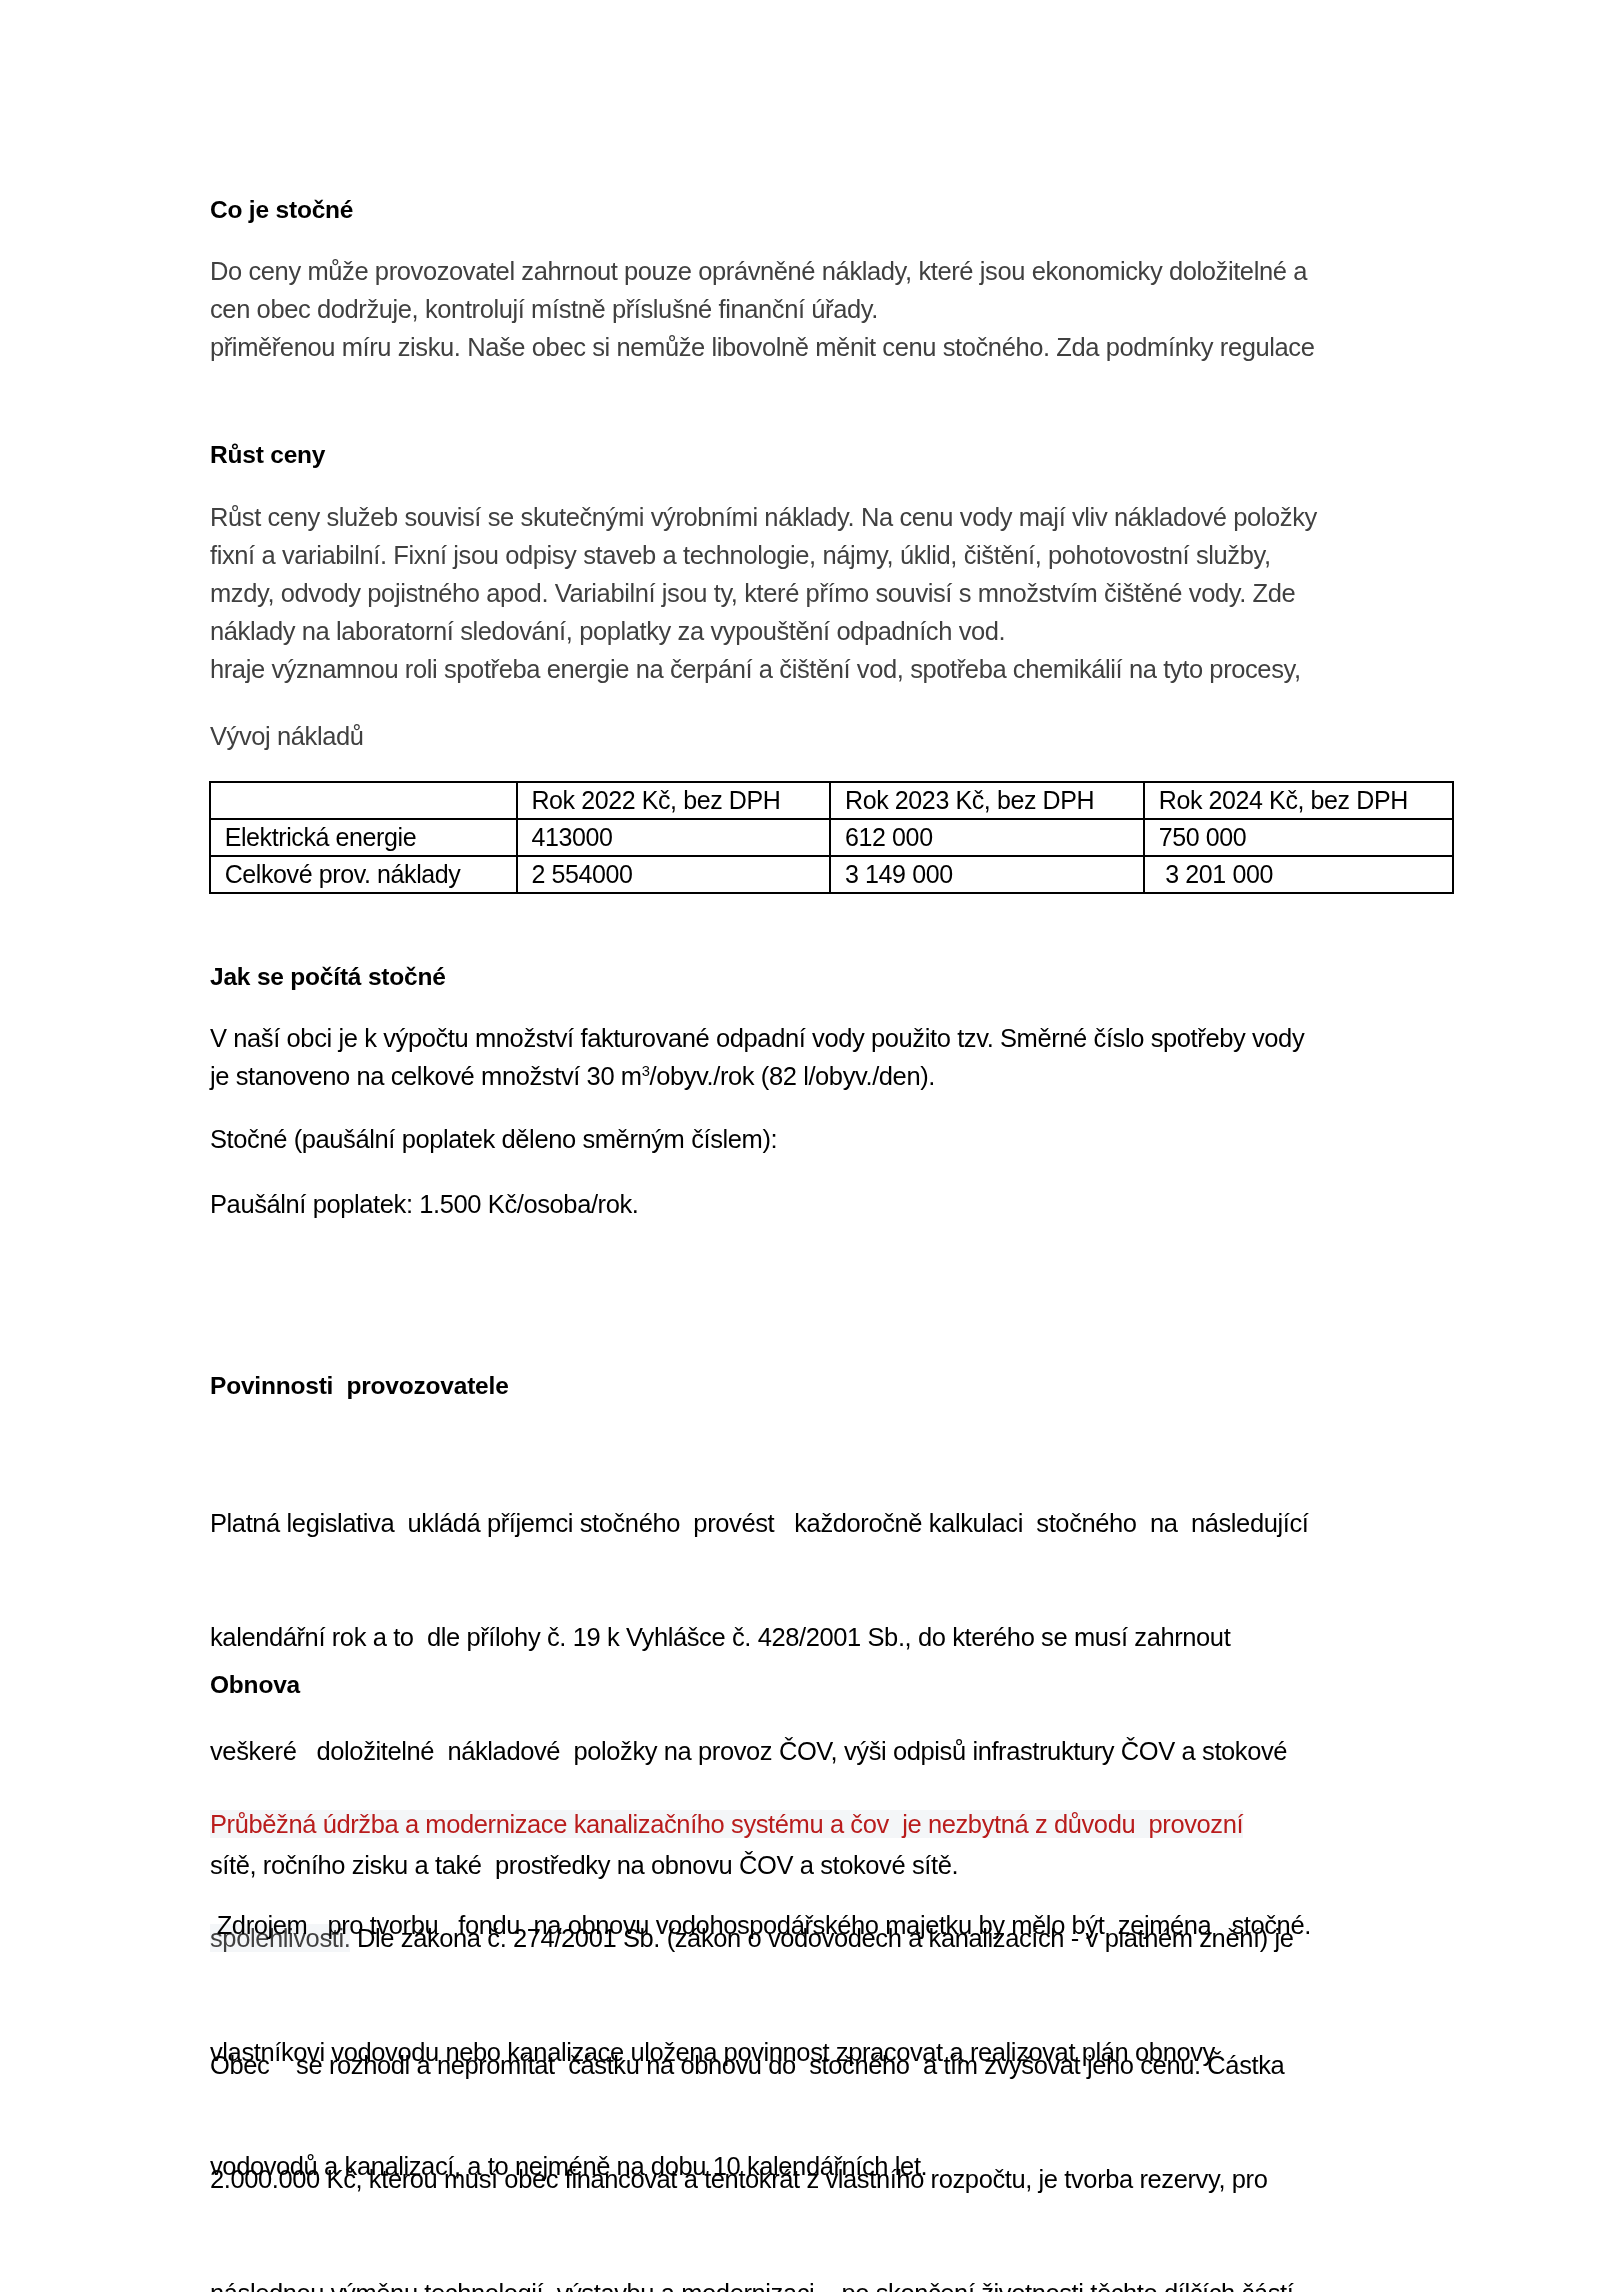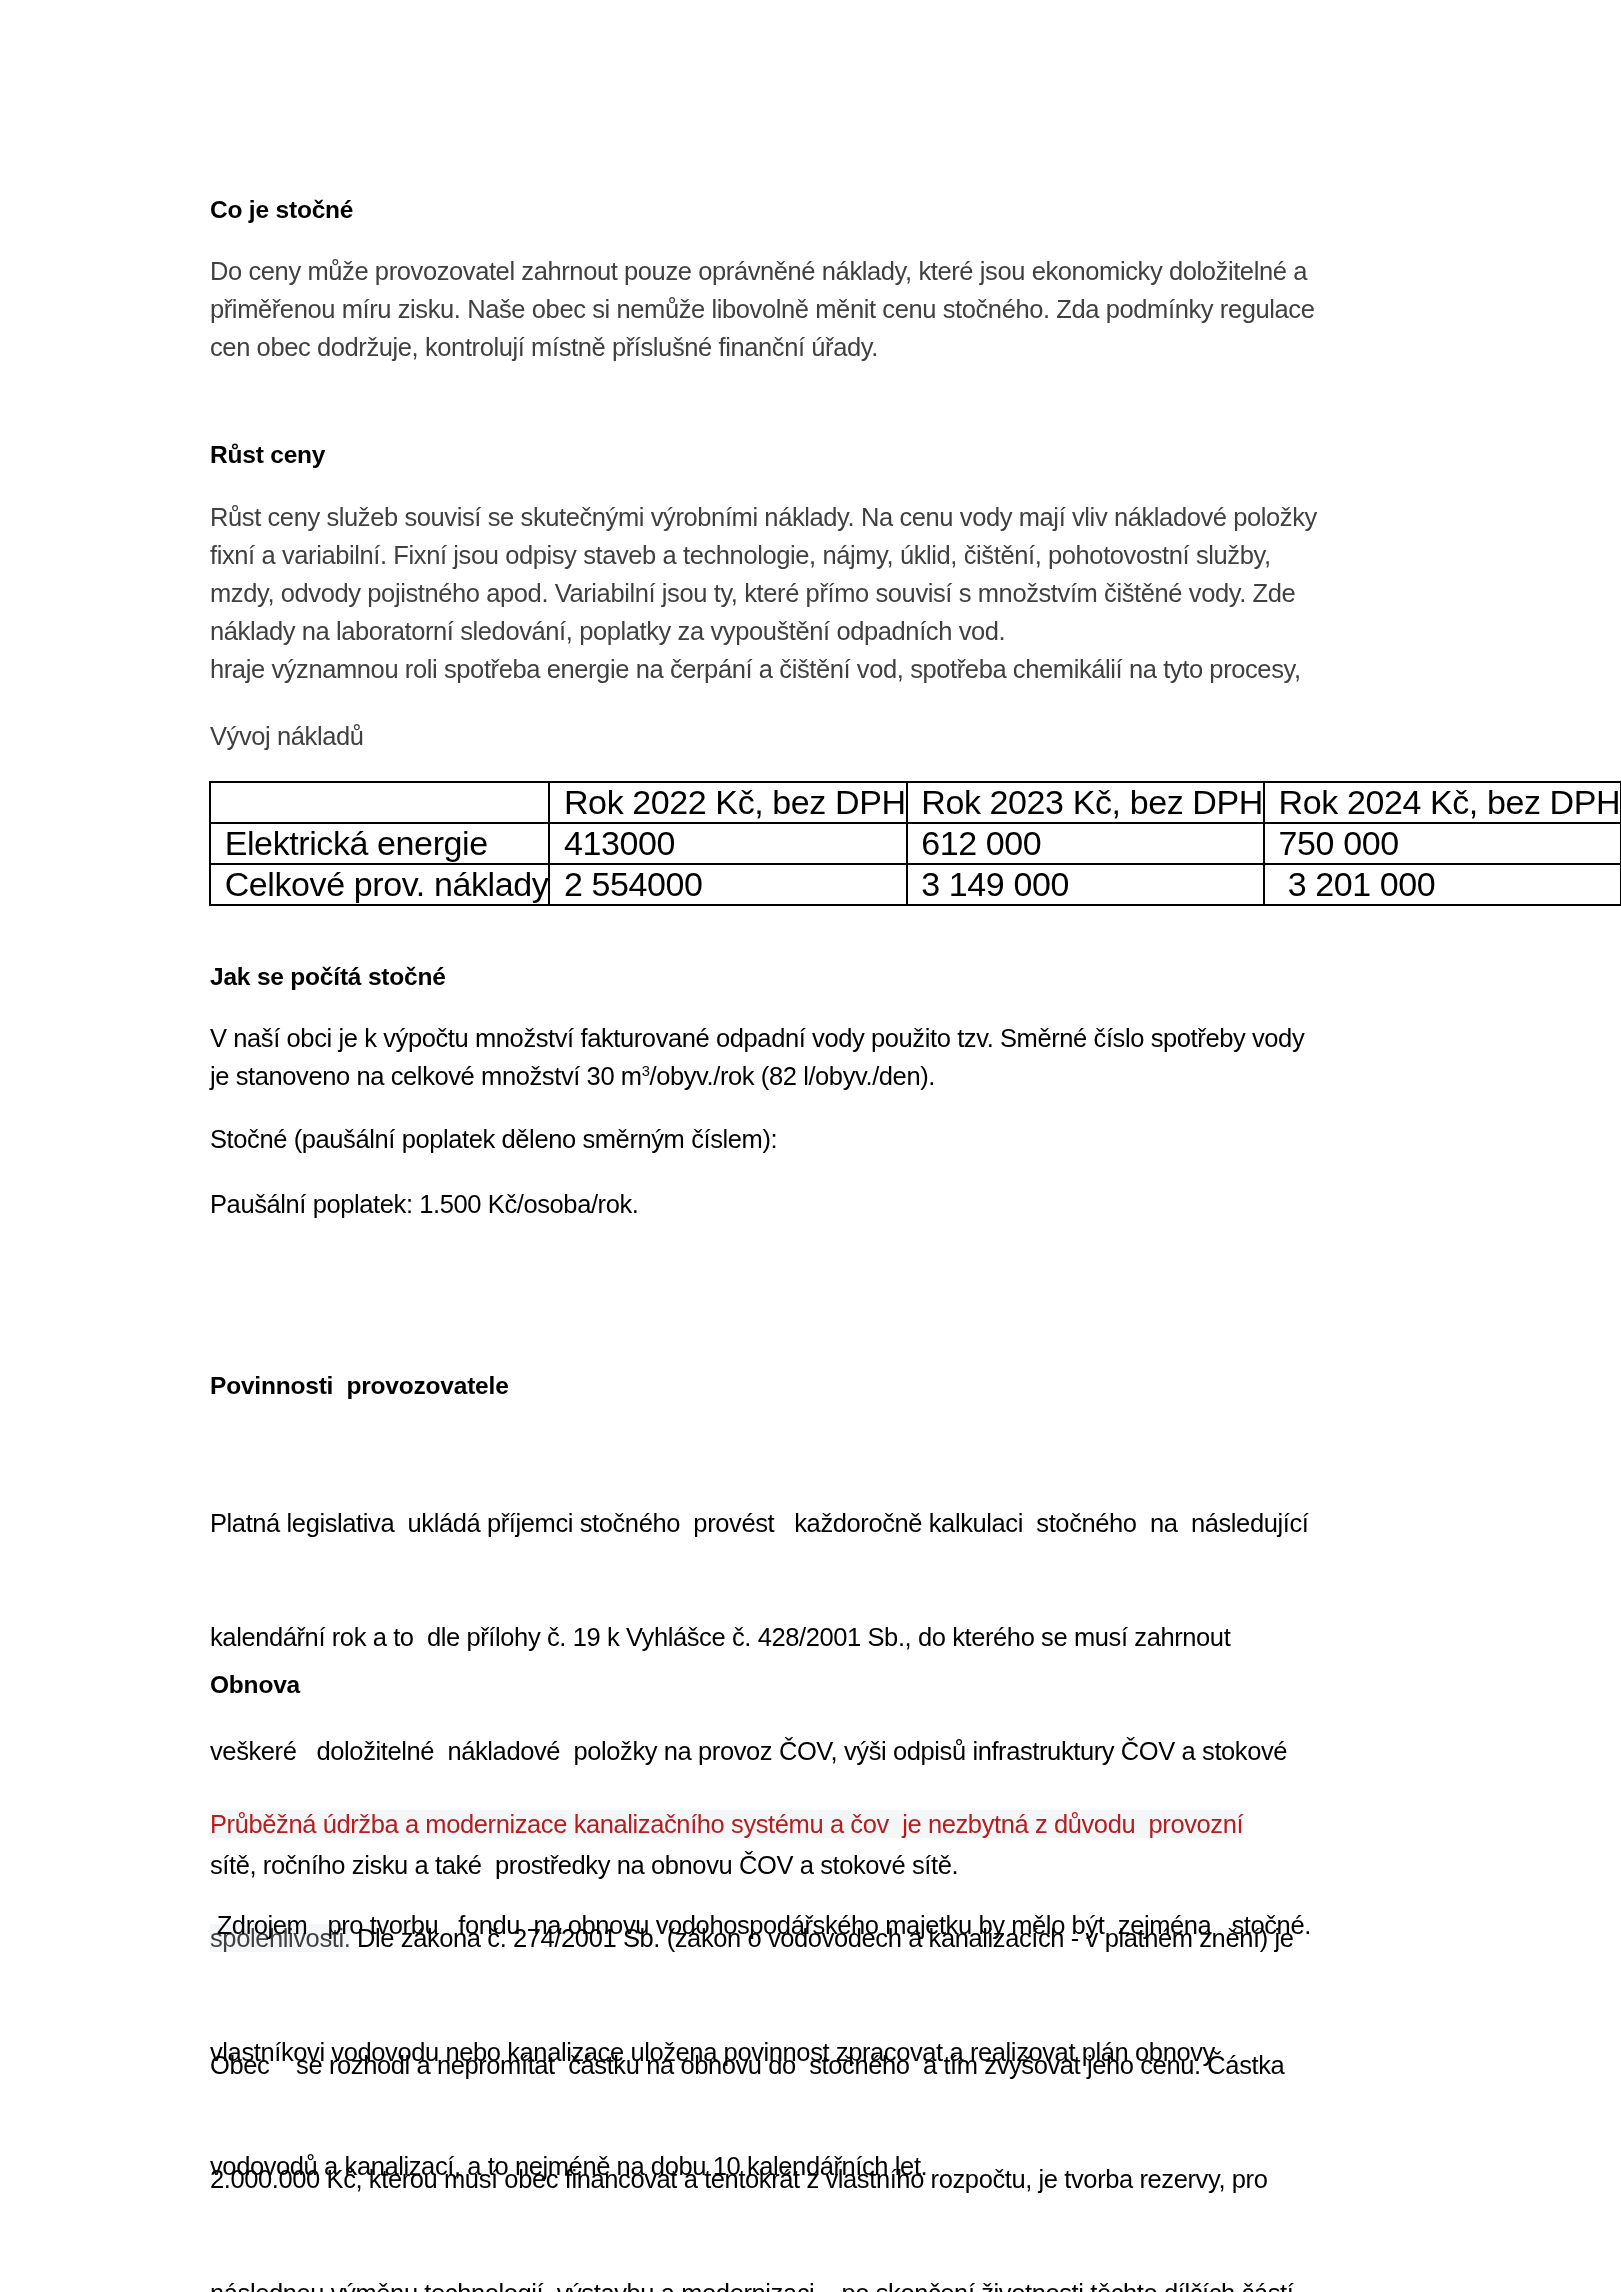--- a/index.html
+++ b/index.html
@@ -8,36 +8,36 @@
   .page { position: absolute; left: 16px; top: 0; width: 1621px; height: 1975px; }
   h2 { margin: 0; font-size: 24.5px; font-weight: bold; color: #000; position: absolute; left: 194px; letter-spacing: -0.2px; }
   .p { position: absolute; left: 194px; font-size: 25.5px; line-height: 38px; white-space: nowrap; letter-spacing: -0.4px; }
   .gray { color: #404040; }
   .black { color: #000; }
   .line { display: block; height: 38px; }
   .hl { background: #f4f6f8; }
   sup { font-size: 14.7px; line-height: 0; vertical-align: super; }
 
   table.costs { position: absolute; left: 193px; top: 781px; width: 1245px; border-collapse: collapse;
-                font-size: 34px; letter-spacing: -0.4px; }
+                font-size: 25px; letter-spacing: -0.4px; }
   table.costs td { border: 2px solid #000; height: 35px; padding: 0 0 0 13.7px; vertical-align: middle; white-space: nowrap; }
   table.costs td.c0 { width: 291px; }
   table.costs td.c1 { width: 298px; }
   table.costs td.c2 { width: 298px; }
 </style>
 </head>
 <body>
 
 <div class="page">
 
   <h2 style="top:196px">Co je stočné</h2>
   <div class="p gray" style="top:252px">
     <span class="line">Do ceny může provozovatel zahrnout  pouze oprávněné náklady, které jsou ekonomicky doložitelné a</span>
+    <span class="line">cen obec dodržuje, kontrolují místně příslušné finanční úřady.</span>
     <span class="line">přiměřenou míru zisku. Naše obec si nemůže libovolně měnit cenu stočného. Zda podmínky regulace</span>
-    <span class="line">cen obec dodržuje, kontrolují místně příslušné finanční úřady.</span>
   </div>
 
   <h2 style="top:441px">Růst ceny</h2>
   <div class="p gray" style="top:498px">
     <span class="line">Růst ceny služeb souvisí se skutečnými výrobními náklady.  Na cenu vody mají vliv nákladové položky</span>
     <span class="line">fixní a variabilní. Fixní jsou odpisy staveb a technologie, nájmy, úklid, čištění, pohotovostní služby,</span>
     <span class="line">mzdy, odvody pojistného apod. Variabilní jsou ty, které přímo souvisí s množstvím čištěné vody. Zde</span>
     <span class="line">náklady na laboratorní sledování, poplatky za vypouštění odpadních vod.</span>
     <span class="line">hraje významnou roli  spotřeba energie na čerpání a čištění vod, spotřeba chemikálií na tyto procesy,</span>
   </div>

